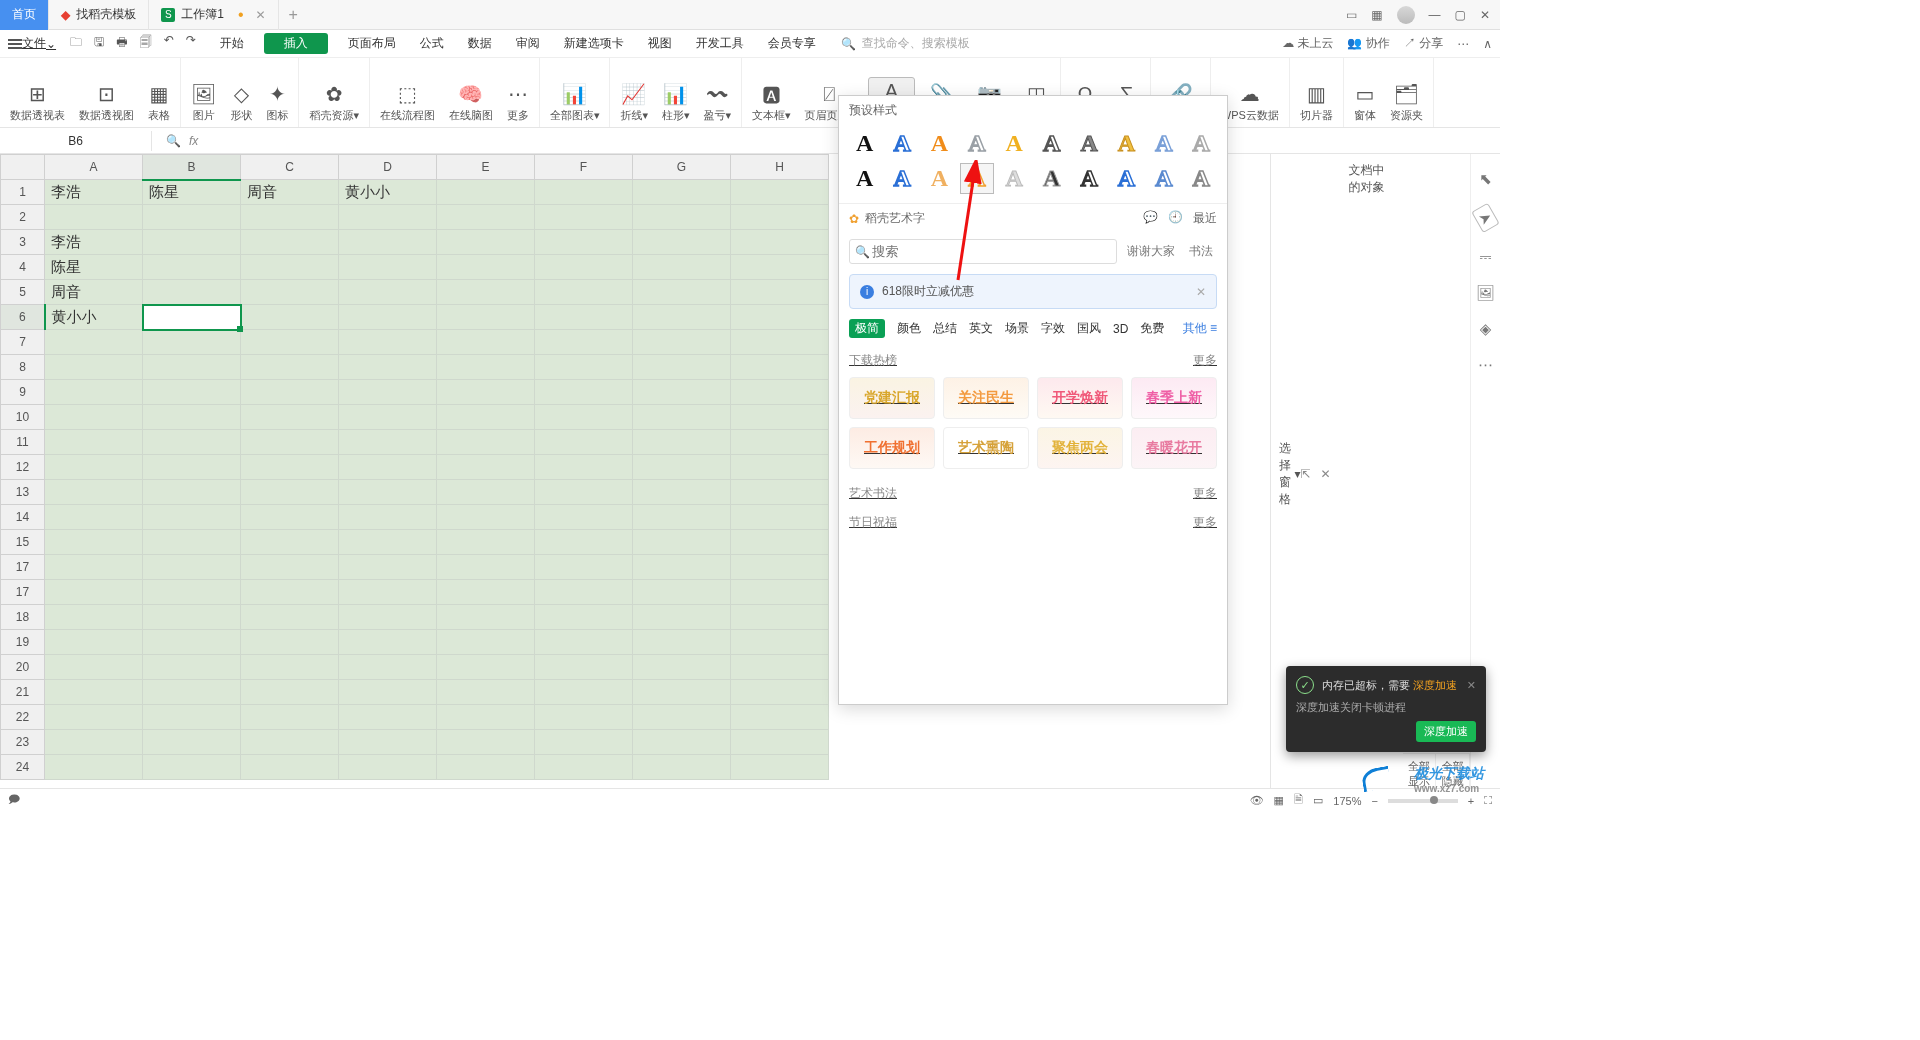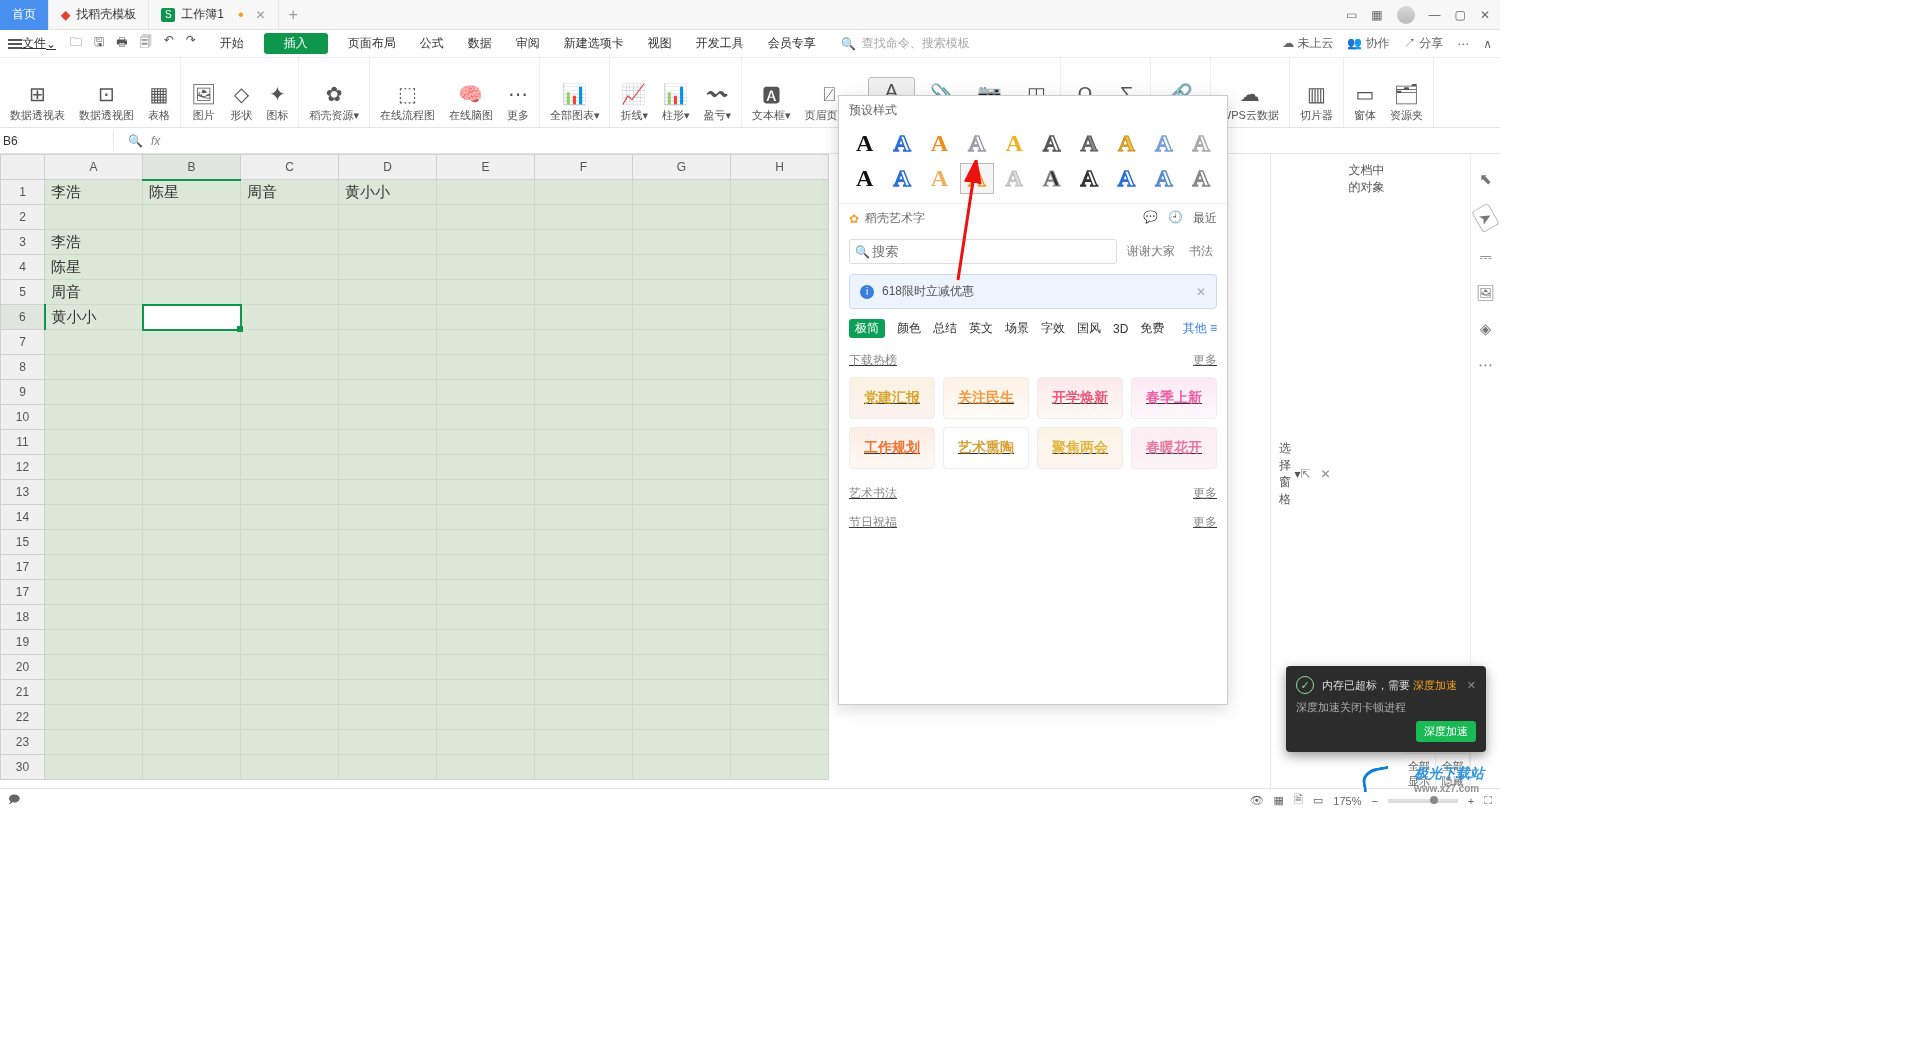--- a/index.html
+++ b/index.html
@@ -29,21 +29,21 @@
 
 .ribbon { display: flex; height: 70px; border-bottom: 1px solid #e5e5e5; background: #fff; }
 .rib-group { display: flex; flex-direction: column; align-items: center; justify-content: flex-end; padding: 4px 10px; border-right: 1px solid #eee; }
 .rib-icons { display: flex; gap: 14px; align-items: flex-end; flex:1; }
 .rib-item { display: flex; flex-direction: column; align-items: center; gap: 2px; font-size: 11px; color: #555; cursor: pointer; }
 .rib-item.active { border: 1px solid #bbb; background: #f0f0f0; padding: 2px 3px; border-radius: 3px; }
 .rib-glyph { font-size: 20px; color: #555; }
 .rib-labels { font-size: 11px; color: #555; }
 
 .formula-bar { height: 26px; display: flex; align-items: center; border-bottom: 1px solid #e5e5e5; }
-.namebox { width: 114px; text-align: left; border-right: 1px solid #e5e5e5; padding: 3px; }
+.namebox { width: 152px; text-align: center; border-right: 1px solid #e5e5e5; padding: 3px; }
 .fx-area { display: flex; align-items: center; gap: 8px; padding: 0 14px; color: #888; }
 
 .workarea { display: flex; height: 640px; position: relative; }
 .sheet-wrap { flex: 1; overflow: hidden; position: relative; }
 .grid { border-collapse: collapse; }
 .grid th { background: #f0f0f0; border: 1px solid #d0d0d0; font-weight: normal; color: #555; text-align: center; }
 .grid .col-h { height: 24px; width: 98px; }
 .grid .row-h { width: 44px; height: 25px; }
 .grid td { width: 98px; height: 25px; border: 1px solid #cfd8cd; background: #dce8d7; font-size: 15px; padding: 0 6px; }
 .col-selected { border-bottom: 2px solid #0f964d !important; background: #e0e6df !important; }
@@ -648,21 +648,21 @@
             <td class=""></td>
             <td class=""></td>
             <td class=""></td>
             <td class=""></td>
             <td class=""></td>
             <td class=""></td>
           </tr>
         </tbody>
         <tbody>
           <tr>
-            <th class="row-h ">30</th>
+            <th class="row-h ">24</th>
             <td class=""></td>
             <td class=""></td>
             <td class=""></td>
             <td class=""></td>
             <td class=""></td>
             <td class=""></td>
             <td class=""></td>
             <td class=""></td>
           </tr>
         </tbody>

